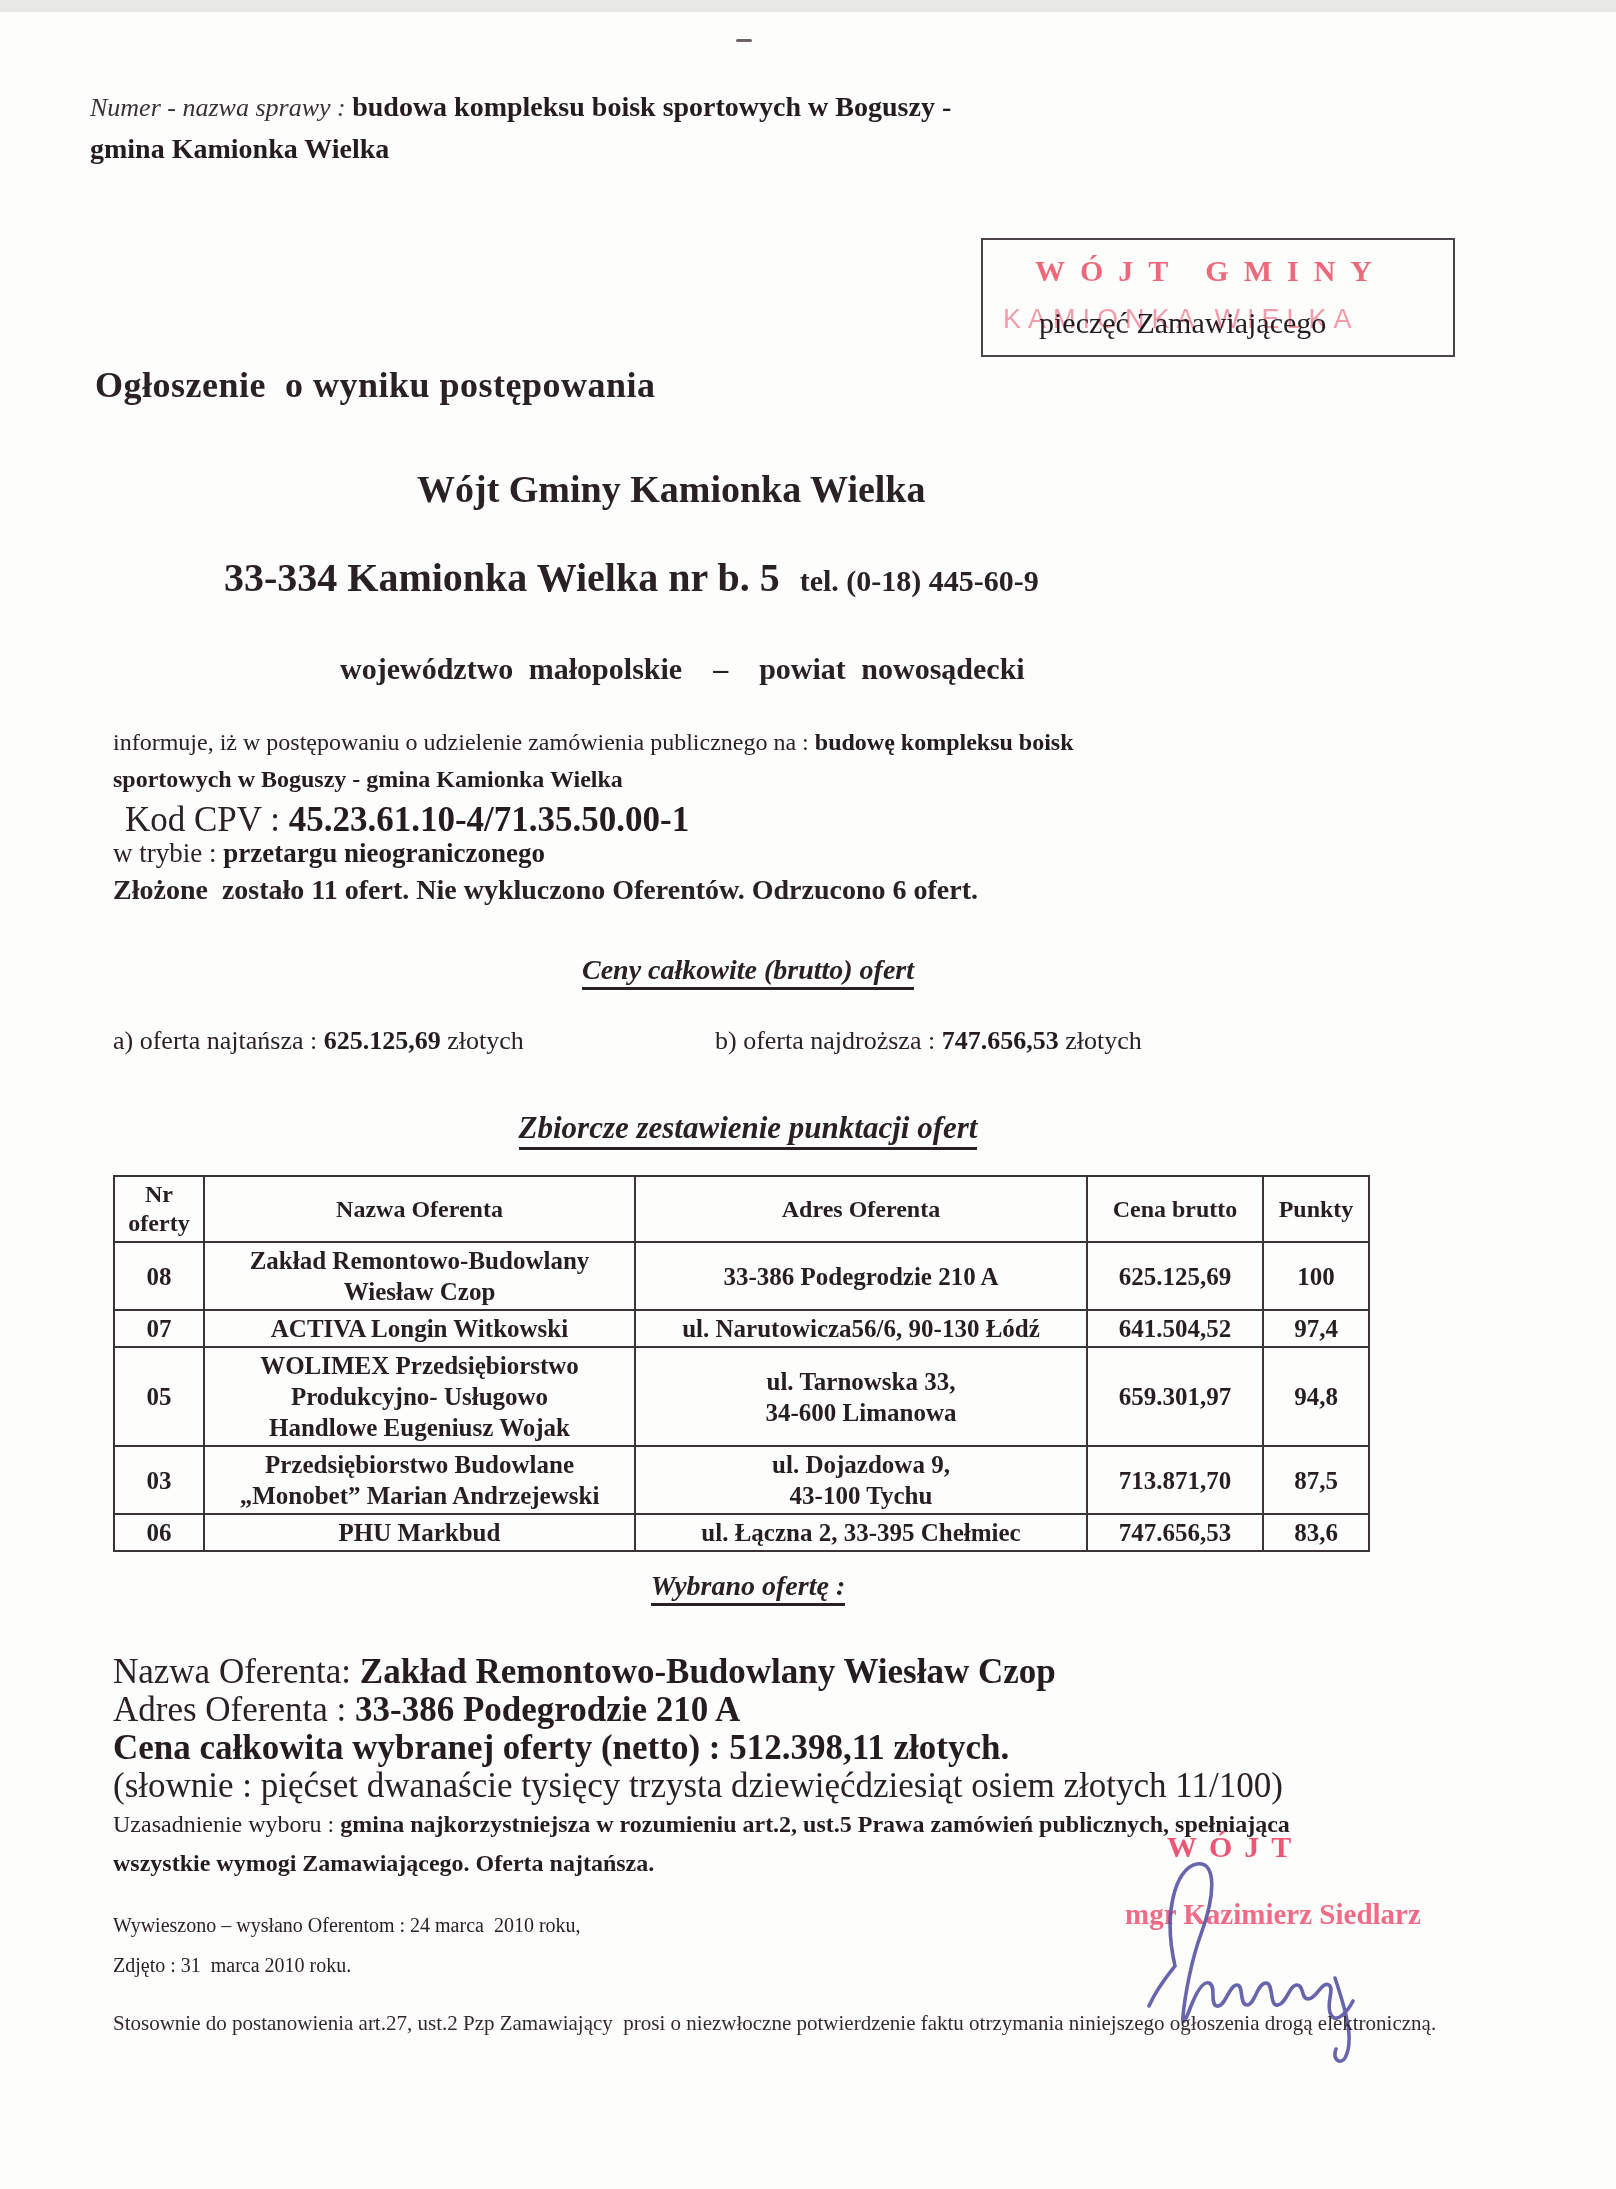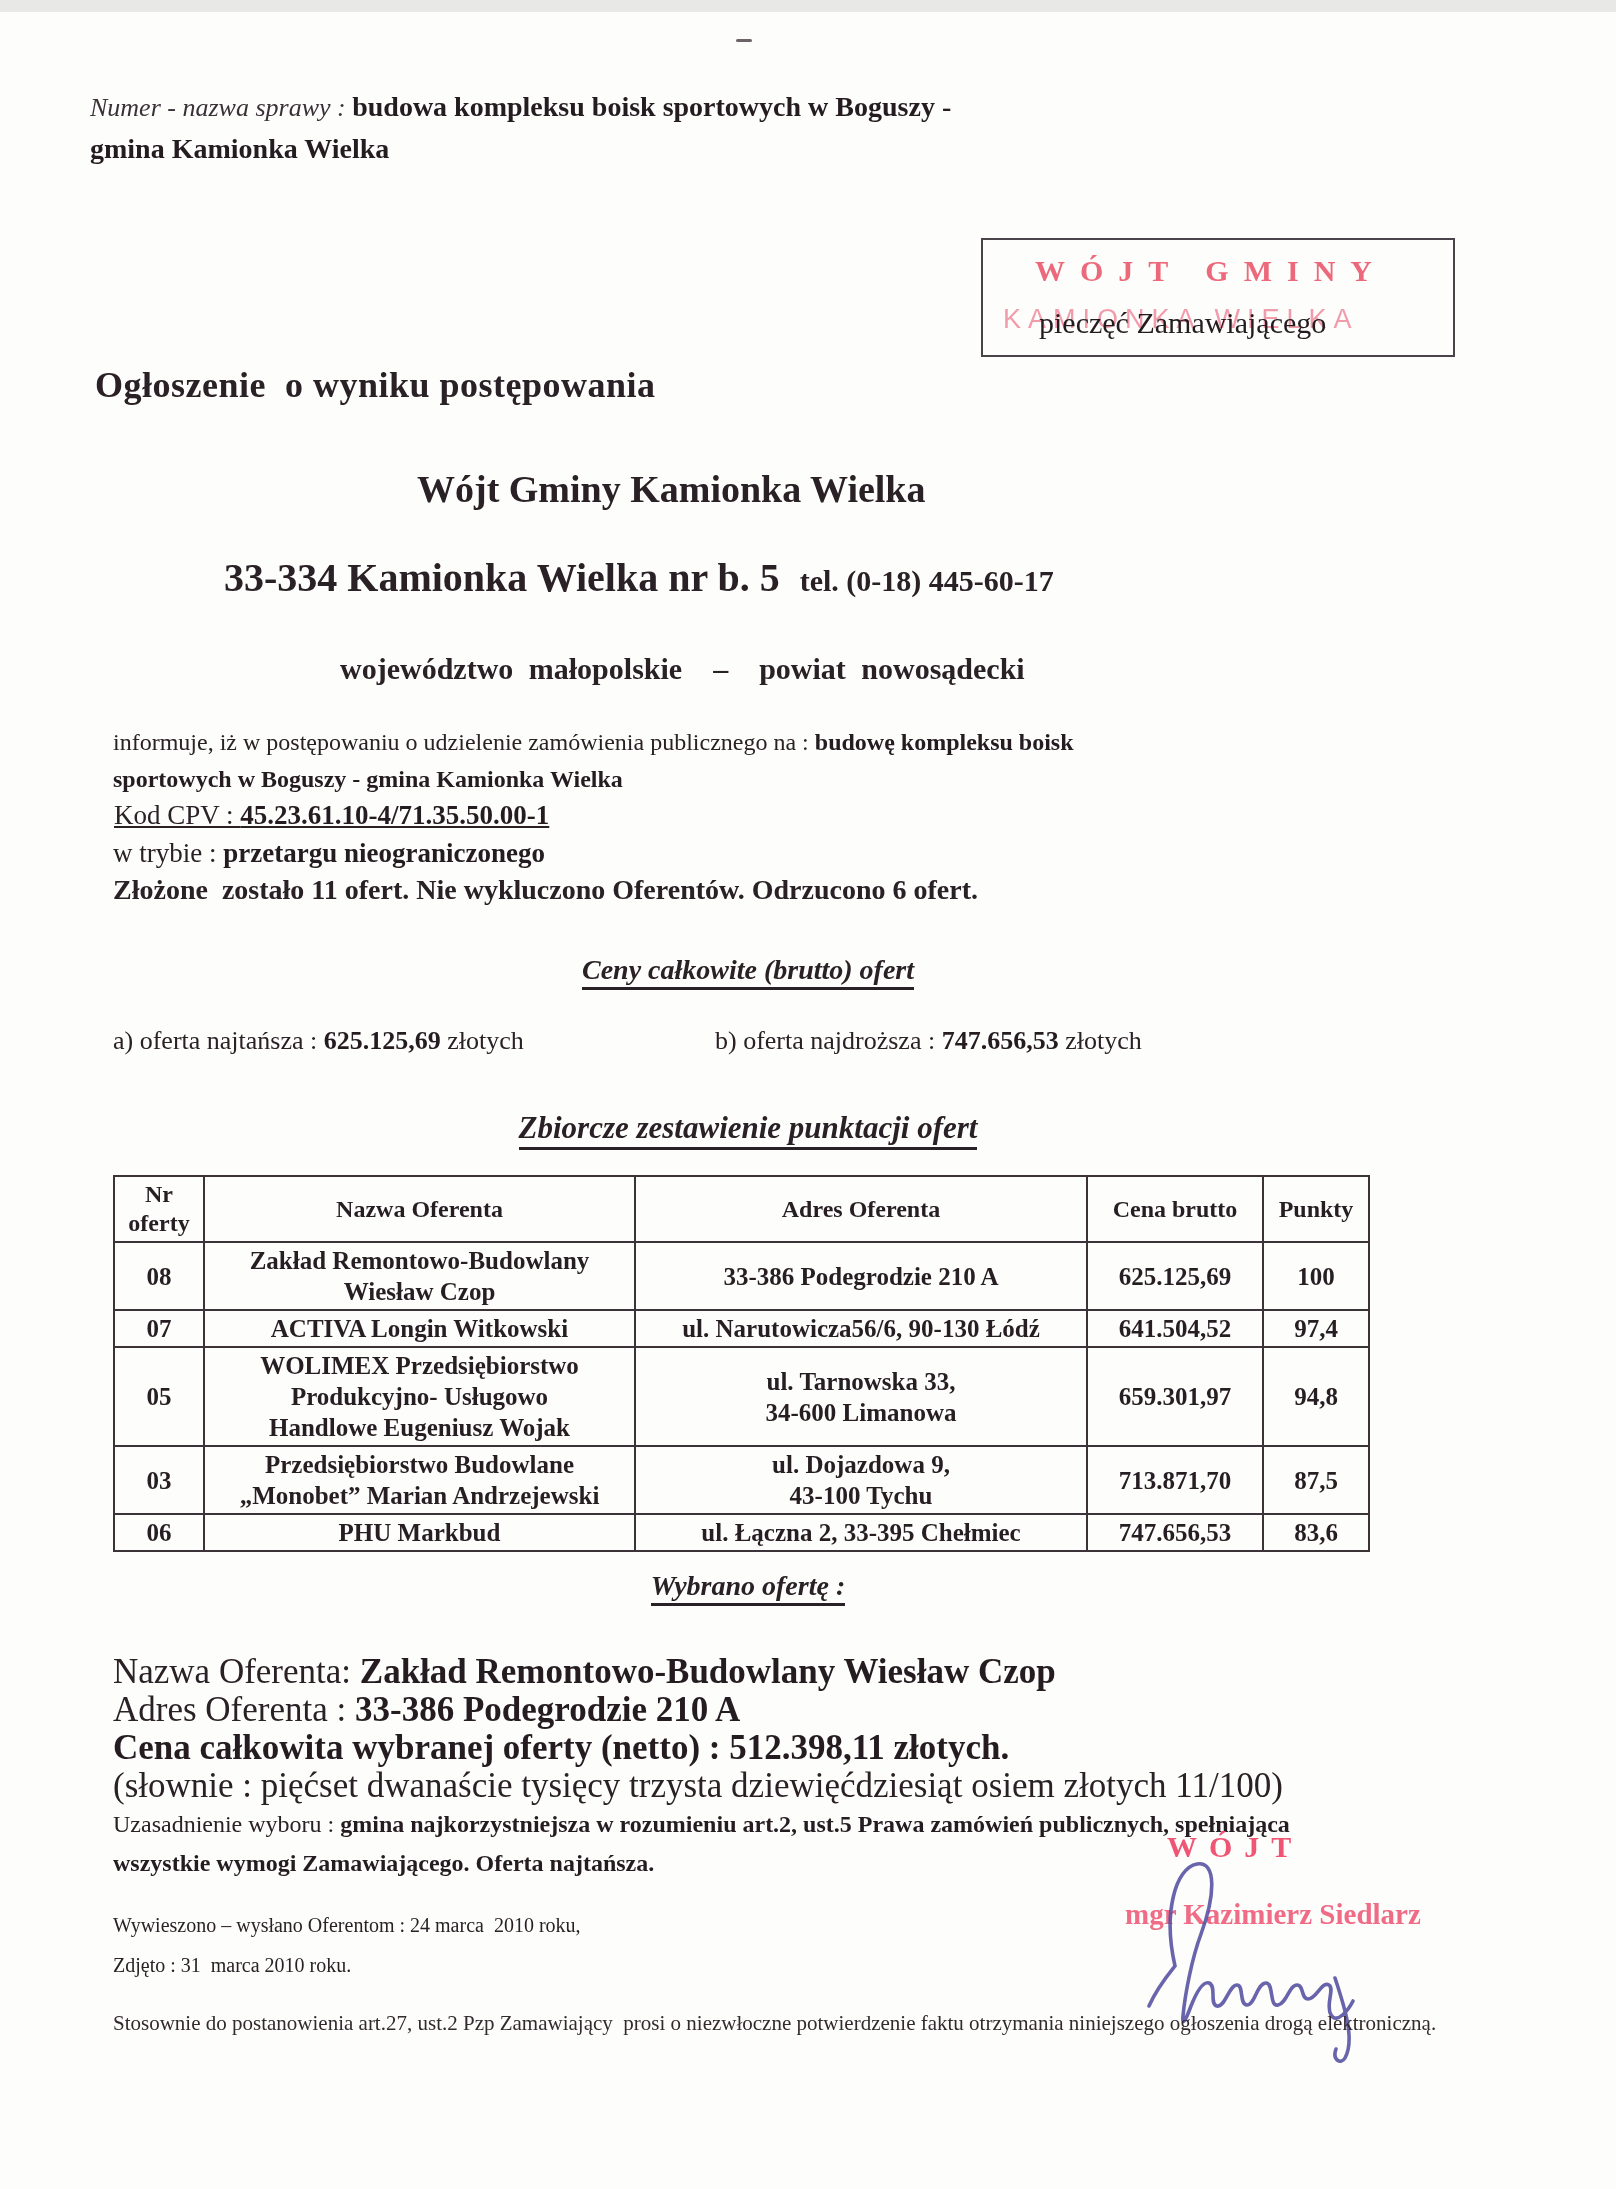--- a/index.html
+++ b/index.html
@@ -31,21 +31,21 @@
   .stamp-caption{left:56px;top:66px;font-size:30px;color:#241c21;}
 
   .title{left:95px;top:352px;font-size:36px;font-weight:bold;letter-spacing:.5px;}
   .authority{left:417px;top:455px;font-size:38px;font-weight:bold;}
   .address-row{left:224px;top:542px;display:flex;align-items:baseline;}
   .address-main{font-size:40px;font-weight:bold;}
   .address-tel{font-size:30px;font-weight:bold;margin-left:20px;}
   .region{left:340px;top:640px;font-size:30px;font-weight:bold;word-spacing:8px;}
 
   .intro{left:113px;top:712px;width:1050px;font-size:24px;line-height:37px;}
-  .cpv{left:114px;top:788px;font-size:27px;text-decoration:underline;}
+  .cpv{left:125px;top:788px;font-size:35px;}
   .mode{left:113px;top:826px;font-size:27px;}
   .summary{left:113px;top:862px;font-size:28px;font-weight:bold;}
 
   .center-wrap{left:113px;width:1270px;text-align:center;}
   .hw1{top:942px;}
   .hw2{top:1098px;}
   .hw3{top:1558px;}
   .uheading{display:inline-block;font-weight:bold;border-bottom:3px solid #2a2127;padding-bottom:1px;font-style:italic;}
   .hw1 .uheading{font-size:28px;}
   .hw2 .uheading{font-size:31px;}
@@ -91,21 +91,21 @@
     <div class="abs stamp-line1">WÓJT GMINY</div>
     <div class="abs stamp-line2">KAMIONKA WIELKA</div>
     <div class="abs stamp-caption">pieczęć Zamawiającego</div>
   </div>
 
   <div class="abs title pre">Ogłoszenie  o wyniku postępowania</div>
   <div class="abs authority">Wójt Gminy Kamionka Wielka</div>
 
   <div class="abs address-row">
     <span class="address-main">33-334 Kamionka Wielka nr b. 5</span>
-    <span class="address-tel">tel. (0-18) 445-60-17</span>
+    <span class="address-tel">tel. (0-18) 445-60-9</span>
   </div>
 
   <div class="abs region pre">województwo małopolskie  –  powiat nowosądecki</div>
 
   <div class="abs intro"><span>informuje, iż w postępowaniu o udzielenie zamówienia publicznego na : </span><span class="bold">budowę kompleksu boisk sportowych w Boguszy - gmina Kamionka Wielka</span></div>
 
   <div class="abs cpv"><span>Kod CPV : </span><span class="bold">45.23.61.10-4/71.35.50.00-1</span></div>
 
   <div class="abs mode"><span>w trybie : </span><span class="bold">przetargu nieograniczonego</span></div>
 

